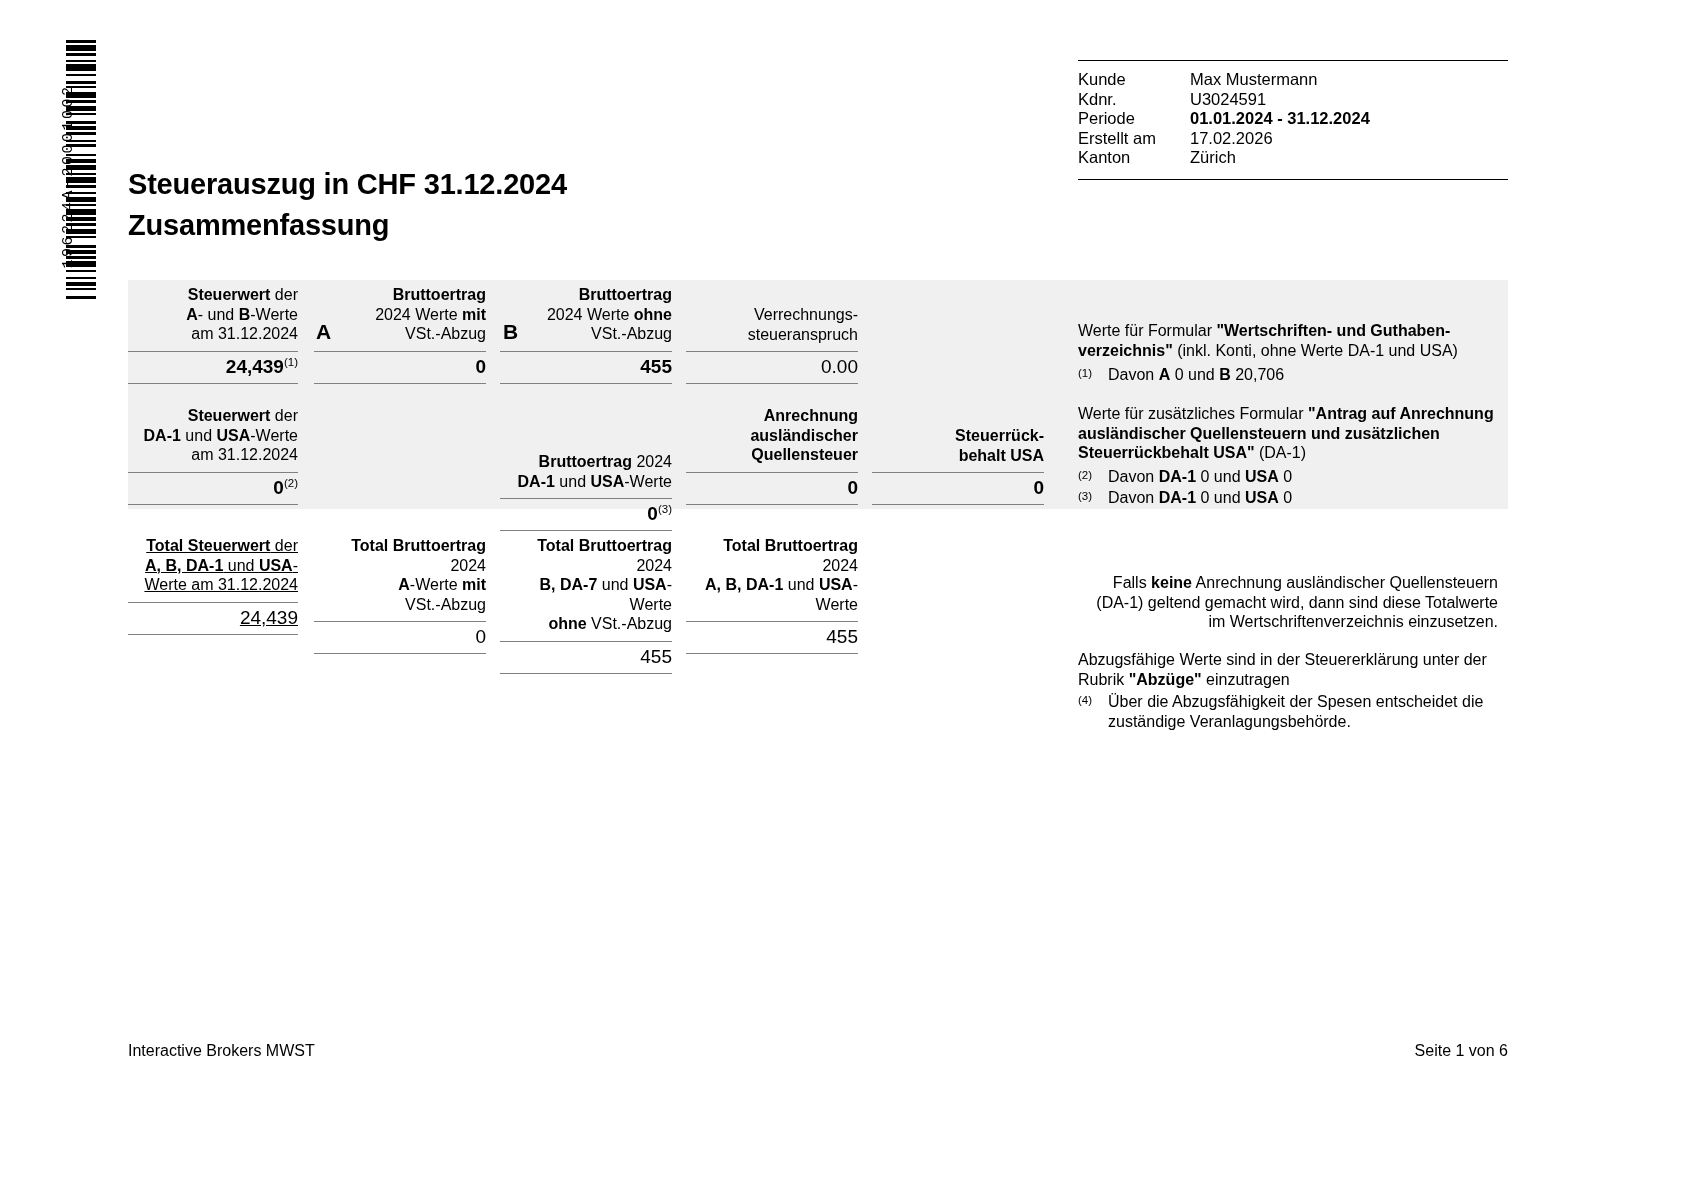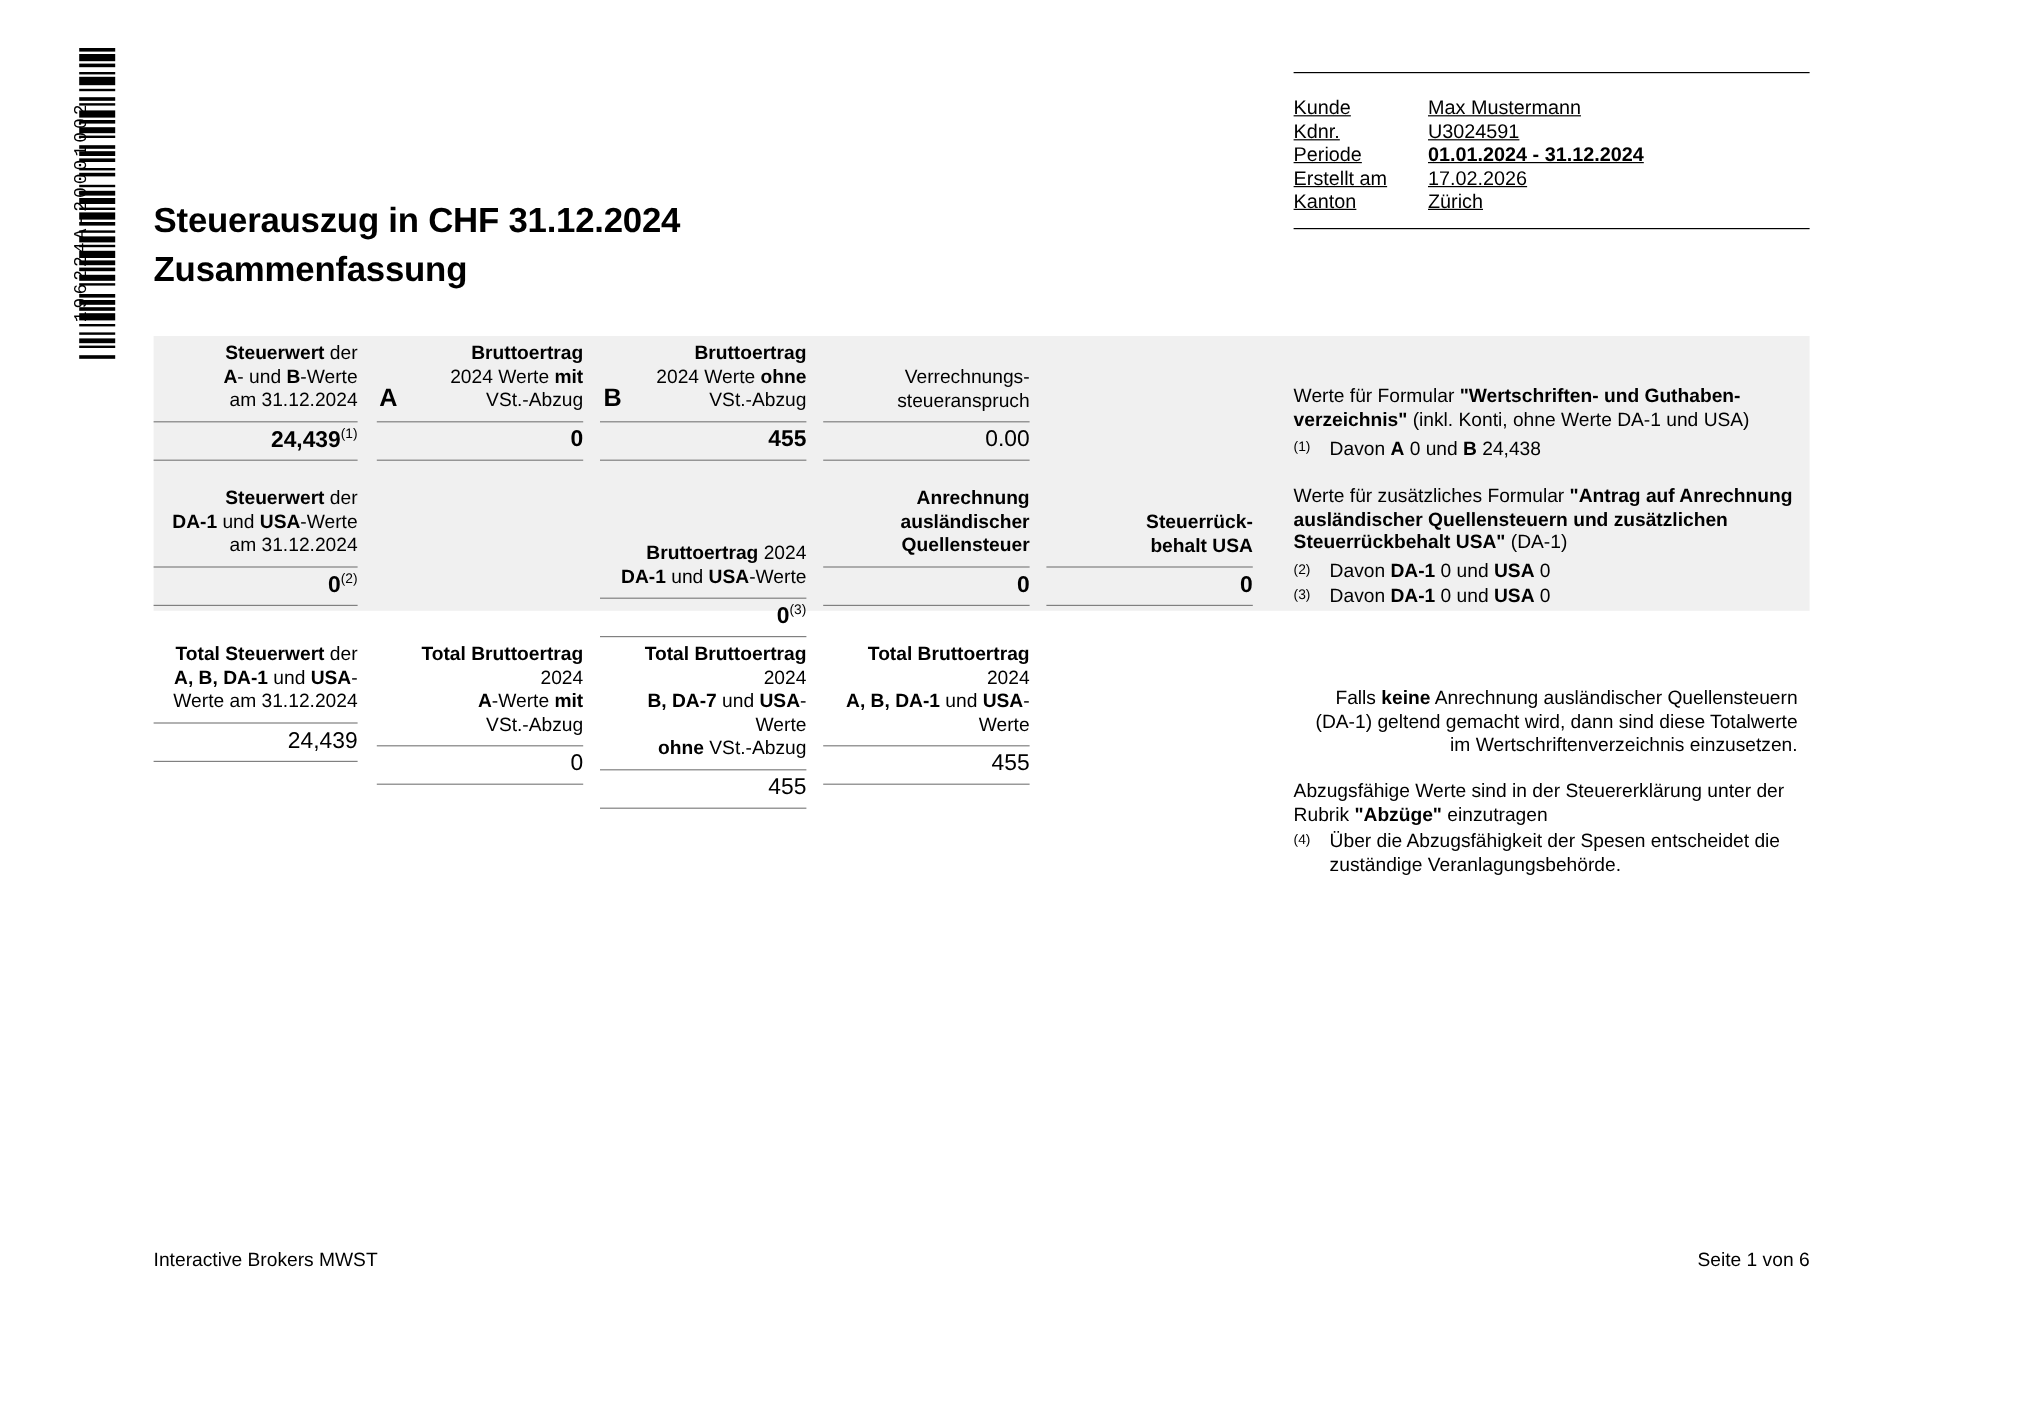--- a/index.html
+++ b/index.html
@@ -33,21 +33,21 @@
   .logo { position:absolute; left:128px; top:58px; height:46px; display:flex; align-items:center; }
   .logo-mark { position:relative; width:34px; height:44px; margin-right:9px; }
   .logo-word { font-size:31px; letter-spacing:-0.4px; line-height:1; white-space:nowrap; }
   .logo-word .b1 { font-weight:bold; }
   .logo-word .b2 { font-weight:normal; }
 
   
   .meta { position:absolute; left:1078px; top:60px; width:430px; }
   .meta .rule-top { border-top:1.6px solid #000; }
   .meta .rule-bot { border-top:1.6px solid #000; margin-top:11px; }
-  .meta table { border-collapse:collapse; margin-top:20px;text-decoration:underline; }
+  .meta table { border-collapse:collapse; margin-top:9px; }
   .meta td { font-size:16.5px; line-height:19.5px; padding:0; vertical-align:top; white-space:nowrap; }
   .meta td.k { width:112px; }
   .meta td.v.bold { font-weight:bold; }
 
   
   .title { position:absolute; left:128px; top:164px; }
   .title div { font-size:29px; font-weight:bold; line-height:41px; letter-spacing:-0.2px; }
 
   
   .band {
@@ -254,21 +254,21 @@
     <div class="rule" style="margin-top:7px;"></div>
     <div class="val">0.00</div>
     <div class="rule"></div>
   </div>
 
   <div class="note" style="left:1078px; top:321px; width:430px;">
     <span>Werte für Formular </span><b>"Wertschriften- und Guthaben-verzeichnis"</b><span> (inkl. Konti, ohne Werte DA-1 und USA)</span>
   </div>
   <div class="fn" style="left:1078px; top:365px; width:430px;">
     <span class="mk">(1)</span>
-    <span class="tx"><span>Davon </span><b>A</b><span> 0 und </span><b>B</b><span> 24,438</span></span>
+    <span class="tx"><span>Davon </span><b>A</b><span> 0 und </span><b>B</b><span> 20,706</span></span>
   </div>
 
   <div class="col" style="left:128px; top:406px; width:170px;">
     <div class="head">
       <div><b>Steuerwert</b><span> der</span></div>
       <div><b>DA-1</b> und <b>USA</b>-Werte</div>
       <div>am 31.12.2024</div>
     </div>
     <div class="rule" style="margin-top:7px;"></div>
     <div class="val bold"><span>0</span><sup>(2)</sup></div>
@@ -311,21 +311,21 @@
   </div>
   <div class="fn" style="left:1078px; top:467px; width:430px;">
     <span class="mk">(2)</span>
     <span class="tx"><span>Davon </span><b>DA-1</b><span> 0 und </span><b>USA</b><span> 0</span></span>
   </div>
   <div class="fn" style="left:1078px; top:488px; width:430px;">
     <span class="mk">(3)</span>
     <span class="tx"><span>Davon </span><b>DA-1</b><span> 0 und </span><b>USA</b><span> 0</span></span>
   </div>
 
-  <div class="col" style="left:128px; top:536px; width:170px;">
+  <div class="col" style="left:128px; top:536px; width:170px;text-decoration:underline;">
     <div class="head">
       <div><b>Total Steuerwert</b> der</div>
       <div><b>A, B, DA-1</b> und <b>USA</b>-</div>
       <div>Werte am 31.12.2024</div>
     </div>
     <div class="rule" style="margin-top:7px;"></div>
     <div class="val">24,439</div>
     <div class="rule"></div>
   </div>
 

